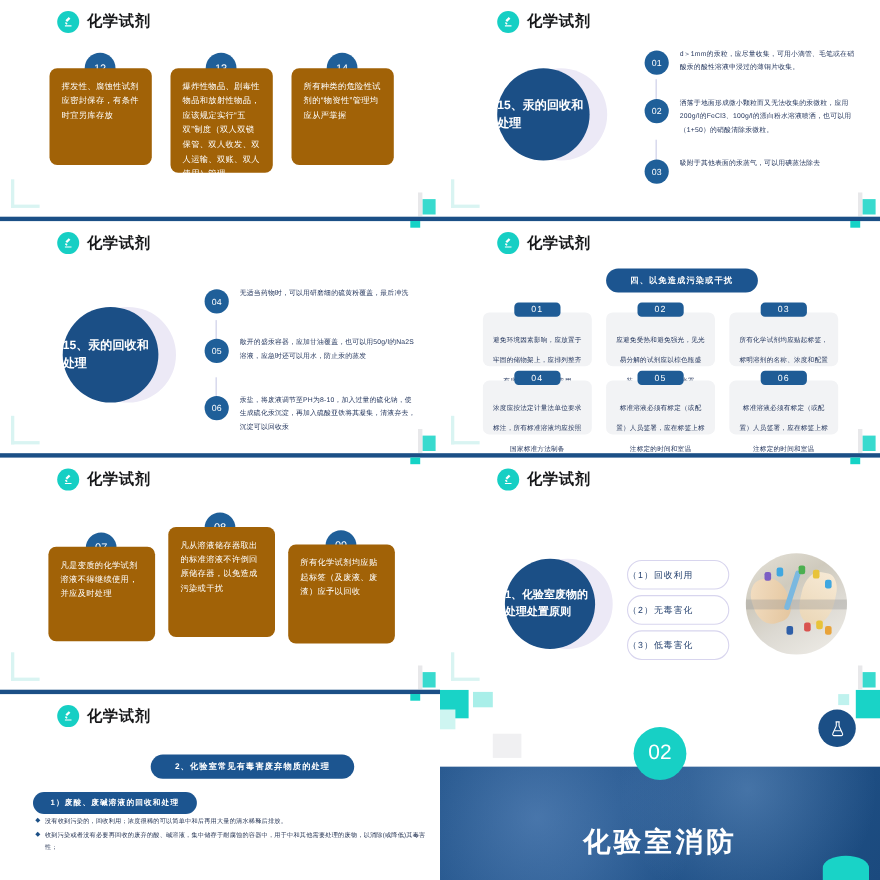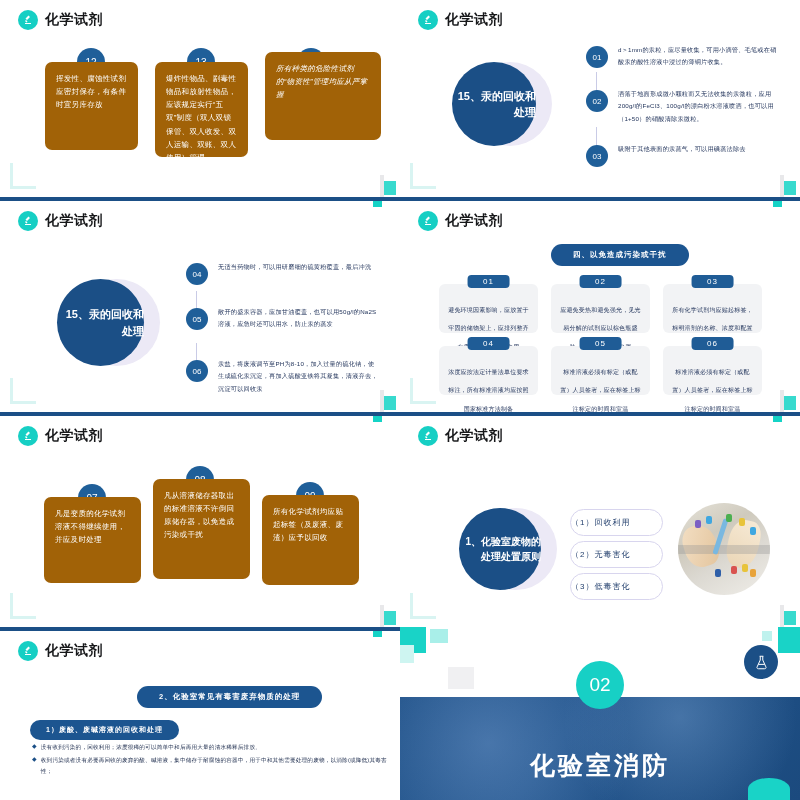--- a/index.html
+++ b/index.html
@@ -5,21 +5,21 @@
   * { box-sizing: border-box; margin:0; padding:0; }
   html,body{ width:800px; height:800px; background:#ffffff; }
   body{ font-family:"Liberation Sans","DejaVu Sans",sans-serif; }
 
   .sheet{ width:800px; height:800px; display:grid;
           grid-template-columns:400px 400px;
           grid-template-rows:197px 215px 215px 173px;
           background:#ffffff; }
 
   .slide{ position:relative; overflow:hidden; background:#ffffff;
-          border-top:4px solid #1b4f86; }
+          border-top:4px solid #1b4f86;padding-left:34px; }
   .slide.noborder{ border-top:none; }
 
   
   .acc-tl{ position:absolute; left:10px; bottom:8px; width:26px; height:26px;
            border-left:3px solid #d9f4f2; border-bottom:3px solid #d9f4f2; }
   .acc-br{ position:absolute; right:4px; bottom:2px; width:12px; height:14px;
            background:#15d3c6; opacity:.85; }
   .acc-br2{ position:absolute; right:16px; bottom:0px; width:4px; height:22px;
            background:#e8e8ea; }
   .acc-top{ position:absolute; right:18px; top:-6px; width:9px; height:12px;
@@ -38,21 +38,21 @@
             background:#1f5f99; color:#fff; font-size:10px;
             display:flex; align-items:center; justify-content:center; }
 
   .bluebox{ position:absolute; background:#a16207; border-radius:7px;
             color:#ffffff; font-size:7.5px; line-height:1.75;
             padding:10px 11px; letter-spacing:.3px; }
 
   
   .bigcircle{ position:absolute; border-radius:50%; background:#1b4f86;
               color:#fff; display:flex; align-items:center;
-              justify-content:center; text-align:right;
+              justify-content:center; text-align:left;
               font-size:11px; font-weight:bold; line-height:1.5; z-index:2;}
   .circshadow{ position:absolute; border-radius:50%;
                background:#ece9f6; z-index:1; }
 
   
   .tl-item{ position:absolute; display:flex; gap:10px; }
   .tl-num{ width:22px; height:22px; border-radius:50%; background:#1f5f99;
            color:#fff; font-size:8px; display:flex; align-items:center;
            justify-content:center; flex:0 0 auto; margin-top:2px;}
   .tl-txt{ font-size:6.2px; line-height:2.0; color:#23355c; width:162px;
@@ -126,21 +126,21 @@
       <span class="stitle">化学试剂</span>
     </div>
 
     <div class="numchip" style="left:77px; top:48px;">12</div>
     <div class="bluebox" style="left:45px; top:62px; width:93px; height:88px;">挥发性、腐蚀性试剂应密封保存，有条件时宜另库存放</div>
 
     <div class="numchip" style="left:187px; top:48px;">13</div>
     <div class="bluebox" style="left:155px; top:62px; width:93px; height:95px;">爆炸性物品、剧毒性物品和放射性物品，应该规定实行“五双”制度（双人双锁保管、双人收发、双人运输、双账、双人使用）管理</div>
 
     <div class="numchip" style="left:297px; top:48px;">14</div>
-    <div class="bluebox" style="left:265px; top:52px; width:116px; height:88px;font-style:italic;">所有种类的危险性试剂的“物资性”管理均应从严掌握</div>
+    <div class="bluebox" style="left:265px; top:62px; width:93px; height:88px;">所有种类的危险性试剂的“物资性”管理均应从严掌握</div>
 
     <div class="acc-tl"></div>
     <div class="acc-br"></div>
     <div class="acc-br2"></div>
   </div>
 
   <div class="slide noborder">
     <div class="shead">
       <span class="logo">
         <svg width="12" height="12" viewBox="0 0 24 24">

